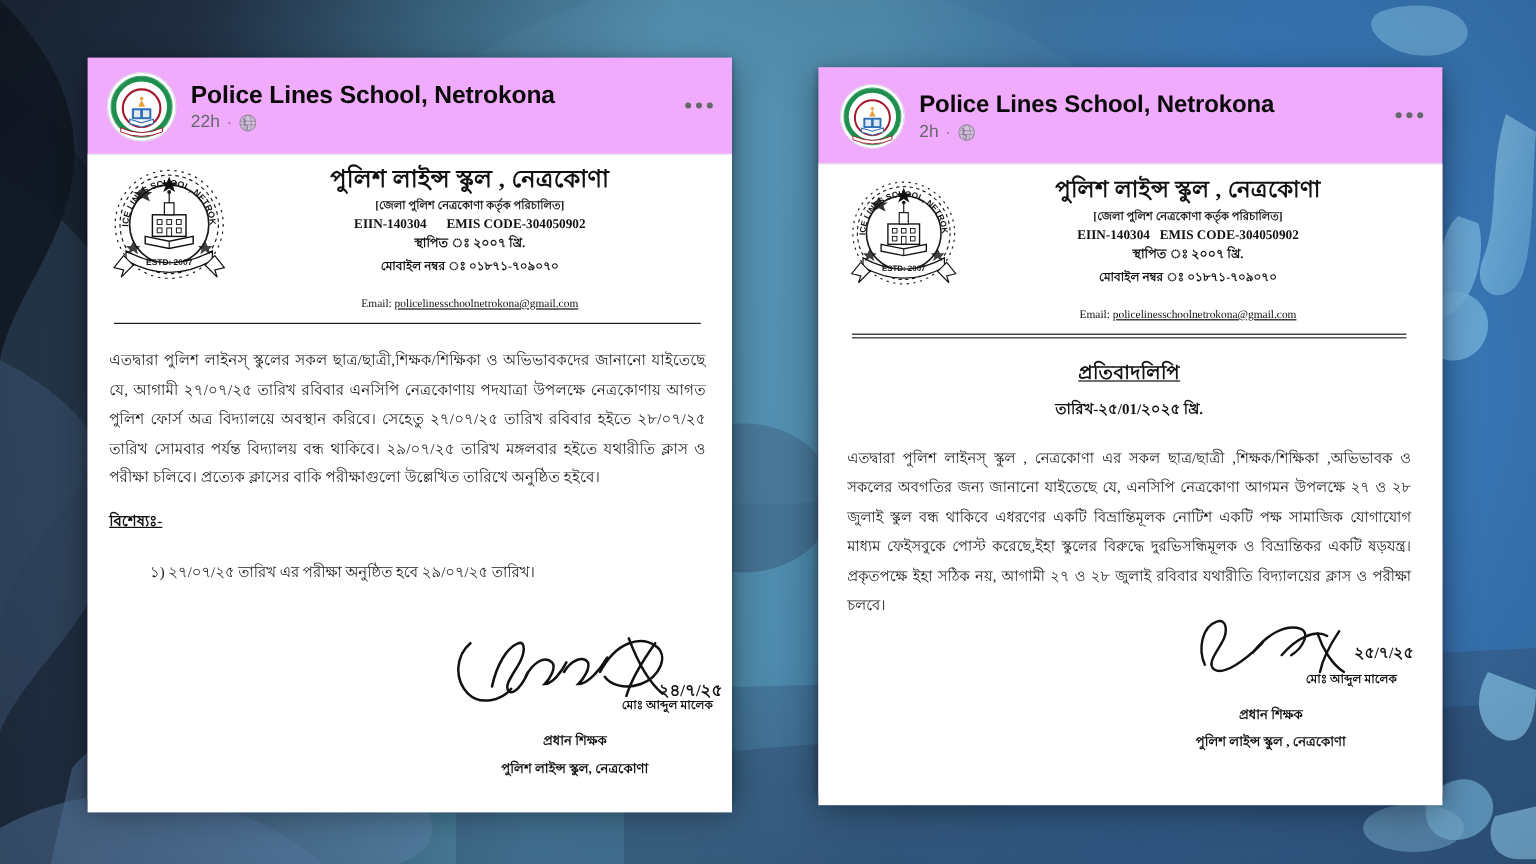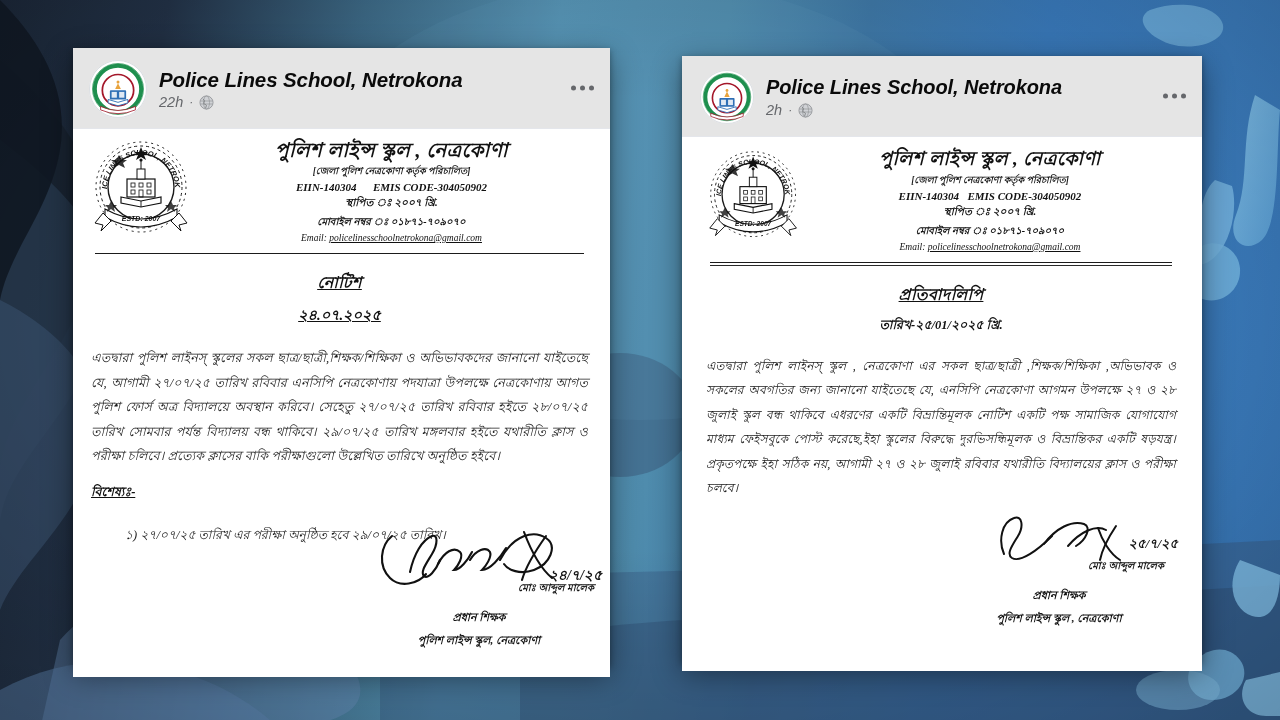--- a/index.html
+++ b/index.html
@@ -11,22 +11,22 @@
   #stage{position:relative;width:1280px;height:720px;overflow:hidden;}
 
   
   .bg-base{position:absolute;inset:0;
     background:linear-gradient(100deg,#1d2a3c 0%,#24344a 12%,#3d6a87 26%,#5593b4 40%,#4f8cad 52%,#3f79a8 62%,#3b7ec2 75%,#3e82c6 88%,#3a7cc0 100%);}
   .wave{position:absolute;}
   .vig{position:absolute;inset:0;
     background:radial-gradient(ellipse at 50% 45%, rgba(0,0,0,0) 40%, rgba(0,0,0,.22) 100%);}
 
   
-  .card{position:absolute;background:#e5e5e5;
-    box-shadow:0 10px 28px rgba(0,0,0,.45), 0 2px 6px rgba(0,0,0,.35);font-style:italic;}
+  .card{position:absolute;background:#f0abfc;
+    box-shadow:0 10px 28px rgba(0,0,0,.45), 0 2px 6px rgba(0,0,0,.35);}
   .card-left{left:73px;top:48px;width:537px;height:618px;}
   .card-right{left:682px;top:56px;width:520px;height:607px;}
 
   .post-head{display:flex;align-items:center;padding:12px 16px 10px 16px;position:relative;}
   .card-right .post-head{padding:14px 18px 12px 18px;}
 
   .avatar{flex:0 0 auto;border-radius:50%;background:#fff;position:relative;overflow:hidden;
     box-shadow:0 0 0 1px #dadde1 inset;}
   .av-l{width:58px;height:58px;}
   .av-r{width:54px;height:54px;}
@@ -58,21 +58,21 @@
   .seal svg{display:block;}
   .lh-text{flex:1;text-align:center;padding-top:2px;}
 
   .bn{font-family:"Liberation Serif", serif;}
   .school-name{font-size:20px;font-weight:bold;color:#111;letter-spacing:.3px;line-height:1.1;}
   .sn-r{font-size:19px;}
   .sub-line{font-size:9.5px;color:#1a1a1a;margin-top:3px;font-weight:bold;}
   .eiin{font-size:11px;font-weight:bold;color:#111;margin-top:2px;font-family:"Liberation Serif",serif;}
   .estd{font-size:10.5px;font-weight:bold;color:#111;margin-top:2px;}
   .mobile{font-size:10px;font-weight:bold;color:#111;margin-top:2px;}
-  .email{font-size:9.5px;color:#111;margin-top:2px;font-family:"Liberation Serif",serif;}
+  .email{font-size:9.5px;color:#111;margin-top:18px;font-family:"Liberation Serif",serif;}
   .email u{text-decoration:underline;}
 
   .rule{height:0;border-top:1.6px solid #1b1b1b;margin:10px 4px 0 4px;}
   .rule2{height:0;border-top:1.2px solid #2a2a2a;margin:2px 4px 0 4px;}
 
   .doc-title{text-align:center;margin-top:16px;}
   .doc-title .t{font-size:16px;font-weight:bold;color:#111;text-decoration:underline;letter-spacing:.4px;}
   .doc-title .d{font-size:14.5px;font-weight:bold;color:#111;margin-top:7px;text-decoration:underline;}
   .doc-title .d-plain{text-decoration:none;font-size:12.5px;}
 
@@ -228,24 +228,20 @@
           <div class="mobile bn">মোবাইল নম্বর ঃ ০১৮৭১-৭০৯০৭০</div>
           <div class="email">
             <span>Email:</span>
             <u>policelinesschoolnetrokona@gmail.com</u>
           </div>
         </div>
       </div>
 
       <div class="rule"></div>
 
-      <div class="doc-title">
-        <div class="t bn">নোটিশ</div>
-        <div class="d bn">২৪.০৭.২০২৫</div>
-      </div>
 
       <div class="body-text bn">এতদ্বারা পুলিশ লাইনস্ স্কুলের সকল ছাত্র/ছাত্রী,শিক্ষক/শিক্ষিকা ও অভিভাবকদের জানানো যাইতেছে যে, আগামী ২৭/০৭/২৫ তারিখ রবিবার এনসিপি নেত্রকোণায় পদযাত্রা উপলক্ষে নেত্রকোণায় আগত পুলিশ ফোর্স অত্র বিদ্যালয়ে অবস্থান করিবে। সেহেতু ২৭/০৭/২৫ তারিখ রবিবার হইতে ২৮/০৭/২৫ তারিখ সোমবার পর্যন্ত বিদ্যালয় বন্ধ থাকিবে। ২৯/০৭/২৫ তারিখ মঙ্গলবার হইতে যথারীতি ক্লাস ও পরীক্ষা চলিবে। প্রত্যেক ক্লাসের বাকি পরীক্ষাগুলো উল্লেখিত তারিখে অনুষ্ঠিত হইবে।</div>
 
       <div class="note-head bn">বিশেষ্যঃ-</div>
       <div class="note-list">
         <div class="bn">১) ২৭/০৭/২৫ তারিখ এর পরীক্ষা অনুষ্ঠিত হবে ২৯/০৭/২৫ তারিখ।</div>
       </div>
 
       <div class="sign-block sign-l">
         <svg class="sig-svg" width="210" height="66" viewBox="0 0 210 66">

